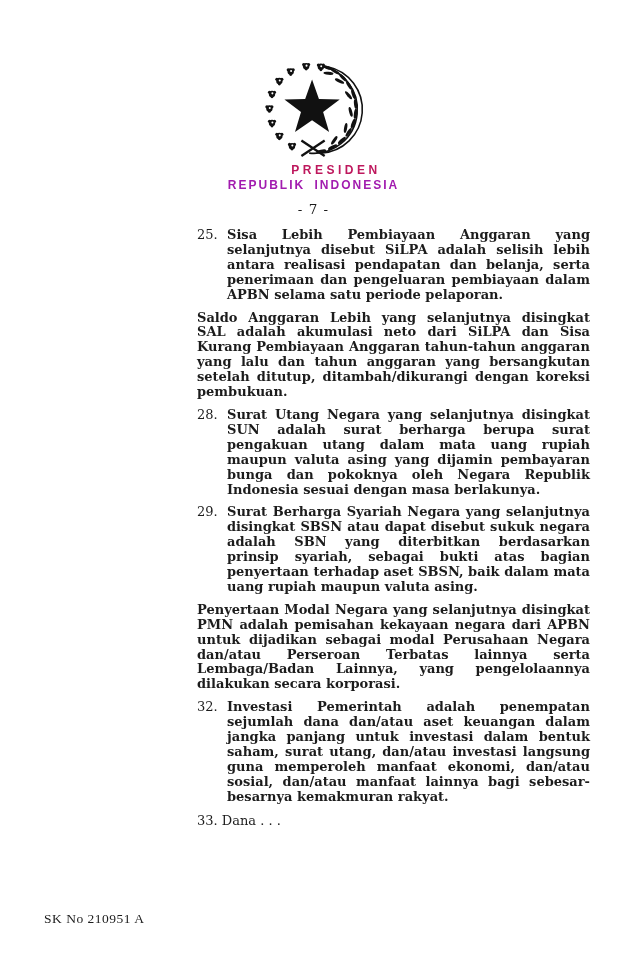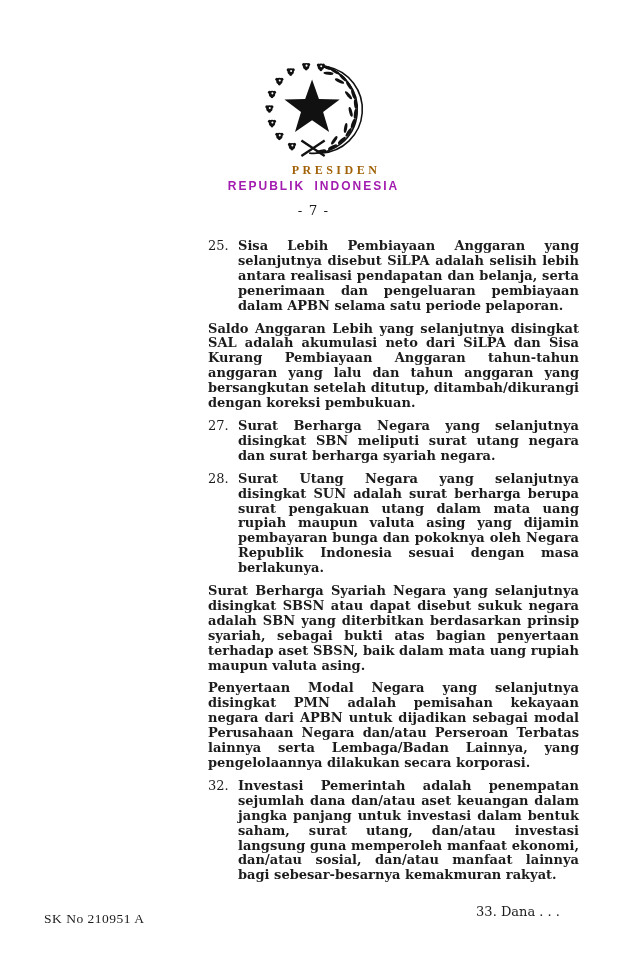--- a/index.html
+++ b/index.html
@@ -20,25 +20,25 @@
     text-align: center;
   }
   .emblem {
     display: block;
     margin: 0 auto;
     width: 118px;
     height: 97px;
   }
   .org1 {
     margin-top: 6px;
-    font-family: Liberation Serif, serif;
+    font-family: Liberation Sans, sans-serif;
     font-weight: 700;
     font-size: 12px;
     letter-spacing: 3.5px;
-    color: #a16207;
+    color: #be185d;
     margin-left: 45px;
   }
   .org2 {
     margin-top: 1px;
     font-family: "Liberation Sans", sans-serif;
     font-weight: 700;
     font-size: 12px;
     letter-spacing: 2px;
     word-spacing: 4px;
     color: #a21caf;
@@ -53,40 +53,39 @@
     position: absolute;
     top: 228px;
     left: 197px;
     width: 393px;
     font-family: "DejaVu Serif", serif;
     font-size: 13px;
     line-height: 14.9px;
   }
   .defs {
     list-style: none;
-    margin: 11px;
+    margin: 0;
     padding: 0;
   }
   .def-item {
     display: flex;
     margin-bottom: 8px;
   }
   .def-num {
     flex: 0 0 30px;
   }
   .def-text {
     flex: 1;
     margin: 0;
     text-align: justify;
     font-weight: bold;
   }
   .catchword {
-    text-align: right;
     padding-right: 30px;
-    margin-top: 22px;
+    margin-top: 9px;
   }
   .doc-footer {
     position: absolute;
     left: 44px;
     top: 911px;
     font-family: Liberation Serif, serif;
     font-size: 13.5px;
     letter-spacing: 0.5px;
   }
 </style>
@@ -153,28 +152,25 @@
   <main class="doc-body">
     <ol class="defs">
       <li class="def-item">
         <span class="def-num">25.</span>
         <p class="def-text">Sisa Lebih Pembiayaan Anggaran yang selanjutnya disebut SiLPA adalah selisih lebih antara realisasi pendapatan dan belanja, serta penerimaan dan pengeluaran pembiayaan dalam APBN selama satu periode pelaporan.</p>
       </li>
       <li class="def-item">
         <p class="def-text">Saldo Anggaran Lebih yang selanjutnya disingkat SAL adalah akumulasi neto dari SiLPA dan Sisa Kurang Pembiayaan Anggaran tahun-tahun anggaran yang lalu dan tahun anggaran yang bersangkutan setelah ditutup, ditambah/dikurangi dengan koreksi pembukuan.</p>
       </li>
       <li class="def-item">
-        <span class="def-num">27.</span>
-        <p class="def-text">Surat Berharga Negara yang selanjutnya disingkat SBN meliputi surat utang negara dan surat berharga syariah negara.</p>
-      </li>
-      <li class="def-item">
         <span class="def-num">28.</span>
         <p class="def-text">Surat Utang Negara yang selanjutnya disingkat SUN adalah surat berharga berupa surat pengakuan utang dalam mata uang rupiah maupun valuta asing yang dijamin pembayaran bunga dan pokoknya oleh Negara Republik Indonesia sesuai dengan masa berlakunya.</p>
       </li>
       <li class="def-item">
+        <span class="def-num">29.</span>
         <p class="def-text">Surat Berharga Syariah Negara yang selanjutnya disingkat SBSN atau dapat disebut sukuk negara adalah SBN yang diterbitkan berdasarkan prinsip syariah, sebagai bukti atas bagian penyertaan terhadap aset SBSN, baik dalam mata uang rupiah maupun valuta asing.</p>
       </li>
       <li class="def-item">
         <p class="def-text">Penyertaan Modal Negara yang selanjutnya disingkat PMN adalah pemisahan kekayaan negara dari APBN untuk dijadikan sebagai modal Perusahaan Negara dan/atau Perseroan Terbatas lainnya serta Lembaga/Badan Lainnya, yang pengelolaannya dilakukan secara korporasi.</p>
       </li>
       <li class="def-item">
         <span class="def-num">32.</span>
         <p class="def-text">Investasi Pemerintah adalah penempatan sejumlah dana dan/atau aset keuangan dalam jangka panjang untuk investasi dalam bentuk saham, surat utang, dan/atau investasi langsung guna memperoleh manfaat ekonomi, dan/atau sosial, dan/atau manfaat lainnya bagi sebesar-besarnya kemakmuran rakyat.</p>
       </li>
     </ol>

